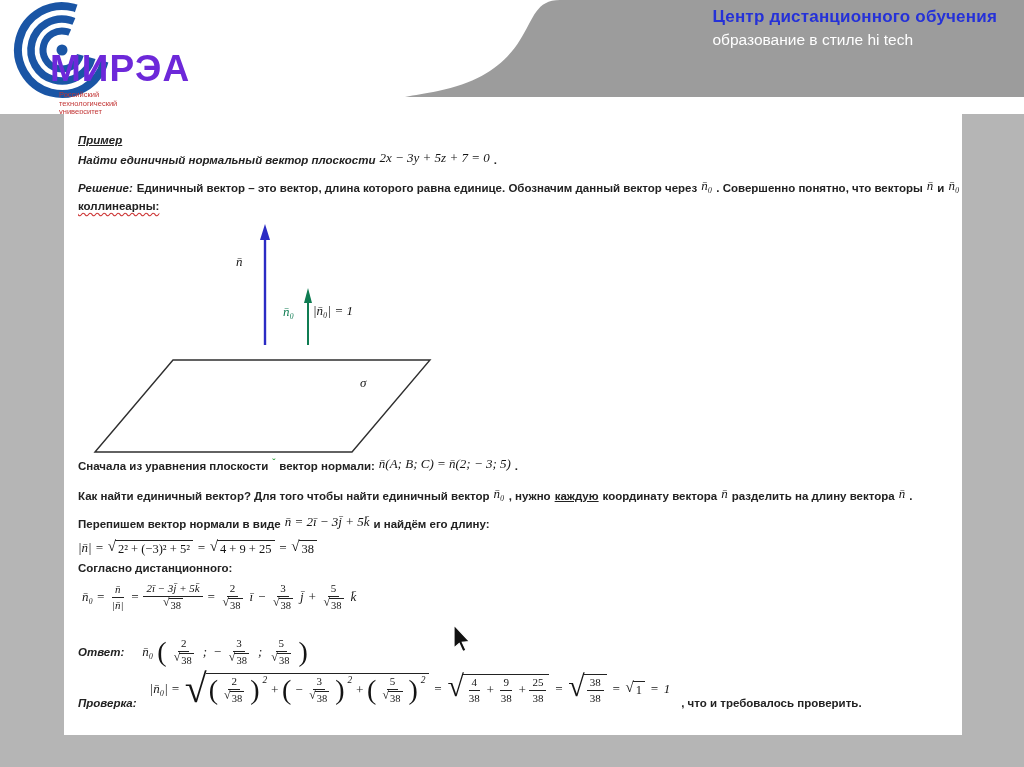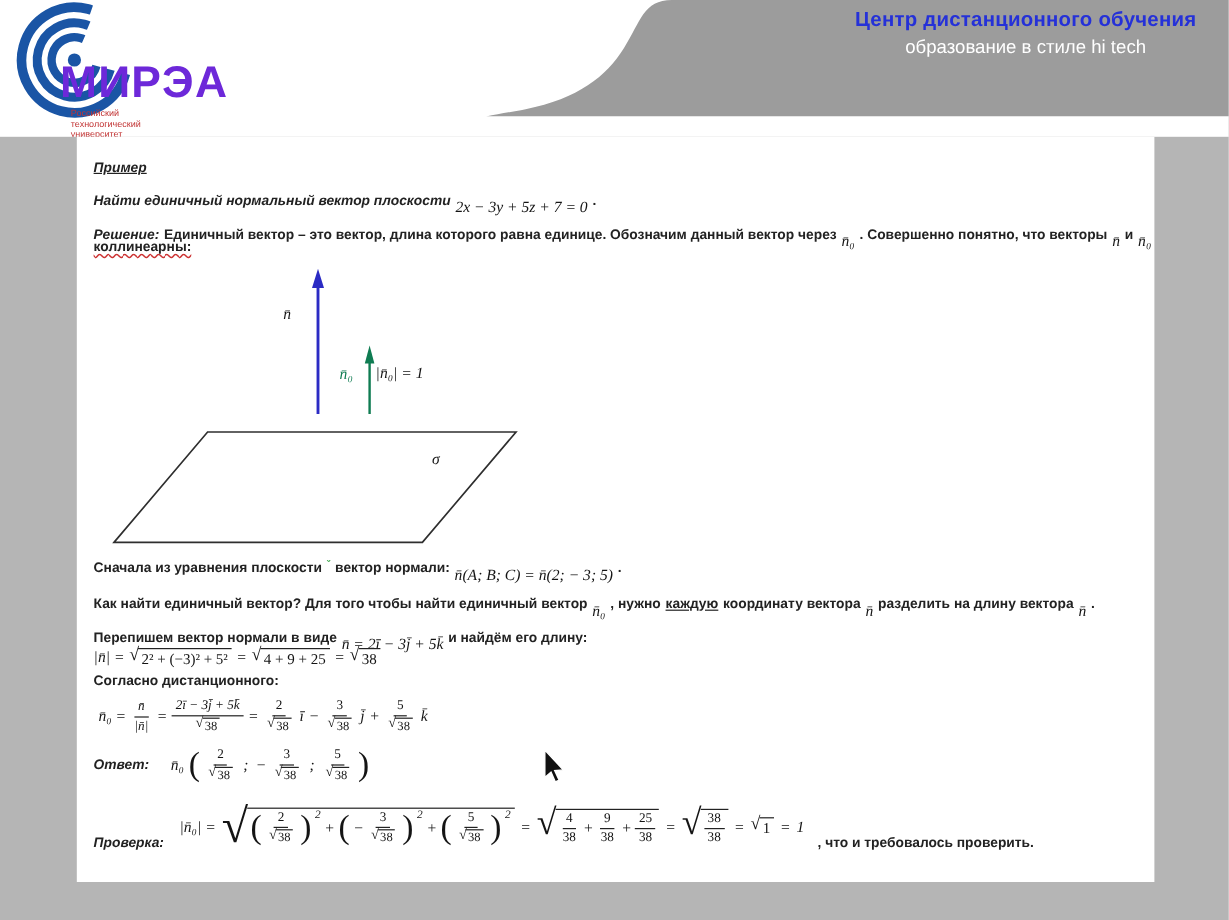--- a/index.html
+++ b/index.html
@@ -1,40 +1,40 @@
 <!DOCTYPE html>
 <html><head>
 <meta charset="utf-8">
 <style>
   * { margin:0; padding:0; box-sizing:border-box; }
   body { font-family:"Liberation Sans", sans-serif; background:#888; }
   .stage { position:relative; width:1024px; height:767px; background:#ffffff; overflow:hidden; }
 
   
   .header-swoosh { position:absolute; left:0; top:0; display:block; }
-  .header-text { position:absolute; top:7px; right:27px; text-align:center; }
+  .header-text { position:absolute; top:7px; right:27px; text-align:left; }
   .header-title { font-size:17px; font-weight:700; color:#2531d8; letter-spacing:.2px; }
   .header-sub { font-size:15.5px; font-weight:400; color:#ffffff; margin-top:4px; }
 
   .logo { position:absolute; left:6px; top:0; width:200px; height:116px; }
   .logo-spiral { position:absolute; left:0; top:0; }
   .logo-name { position:absolute; left:44px; top:48px; font-size:37px; font-weight:700; color:#6d28d9; letter-spacing:1px; }
   .logo-sub { position:absolute; left:53px; top:91px; font-size:7.5px; line-height:8.5px; color:#c23434; font-weight:400; }
 
   
   .surround { position:absolute; left:0; top:114px; width:1024px; height:653px; background:#b5b5b5; }
   .page { position:absolute; left:64px; top:114px; width:898px; height:621px; background:#ffffff; overflow:hidden; }
 
   .row { position:absolute; display:flex; align-items:center; white-space:nowrap; gap:4px; }
   .txt { font-size:11.5px; font-weight:600; color:#222; }
   .lbl { font-weight:700;font-style:italic; }
   .u { text-decoration:underline; }
   .wavy { text-decoration-line:underline; text-decoration-style:wavy; text-decoration-color:#c33; text-underline-offset:2px; }
   .math { font-family:"Liberation Serif", serif; font-style:italic; font-size:13px; color:#141414; }
-  .m-inline { position:relative; top:-2px;margin-top:15px; }
+  .m-inline { position:relative; top:-2px; }
   .ins-mark { color:#2a9d3a; font-size:9px; position:relative; top:-4px; font-weight:700; }
 
   .frac { display:inline-flex; flex-direction:column; align-items:center; font-family:"Liberation Serif", serif; font-style:normal; font-size:11px; color:#141414; vertical-align:middle; }
   .frac > .num { border-bottom:1px solid #222; padding:0 3px 1px; line-height:1.15; display:inline-flex; align-items:center; }
   .frac > .den { padding:1px 3px 0; line-height:1.15; display:inline-flex; align-items:center; }
   .it { font-style:italic; }
 
   .sqrt { display:inline-flex; align-items:flex-start; }
   .rsign { font-family:"Liberation Serif", serif; font-style:normal; line-height:.8; font-size:15px; margin-right:-1px; color:#141414; margin-top:0; }
   .rsign.sm { font-size:12px; }
@@ -215,21 +215,21 @@
           <span class="den">
             <span class="sqrt">
               <span class="rsign sm">√</span>
               <span class="rad rad-sm">38</span>
             </span>
           </span>
         </span>
       <span class="math">k̄</span>
     </div>
 
-    <div class="row" style="left:14px; top:502px; height:44px;">
+    <div class="row" style="left:14px; top:516px; height:44px;">
       <span class="txt lbl">Ответ:</span>
       <span class="math" style="margin-left:14px;">n̄₀</span>
       <span class="bp">(</span>
       <span class="frac">
           <span class="num">2</span>
           <span class="den">
             <span class="sqrt">
               <span class="rsign sm">√</span>
               <span class="rad rad-sm">38</span>
             </span>

